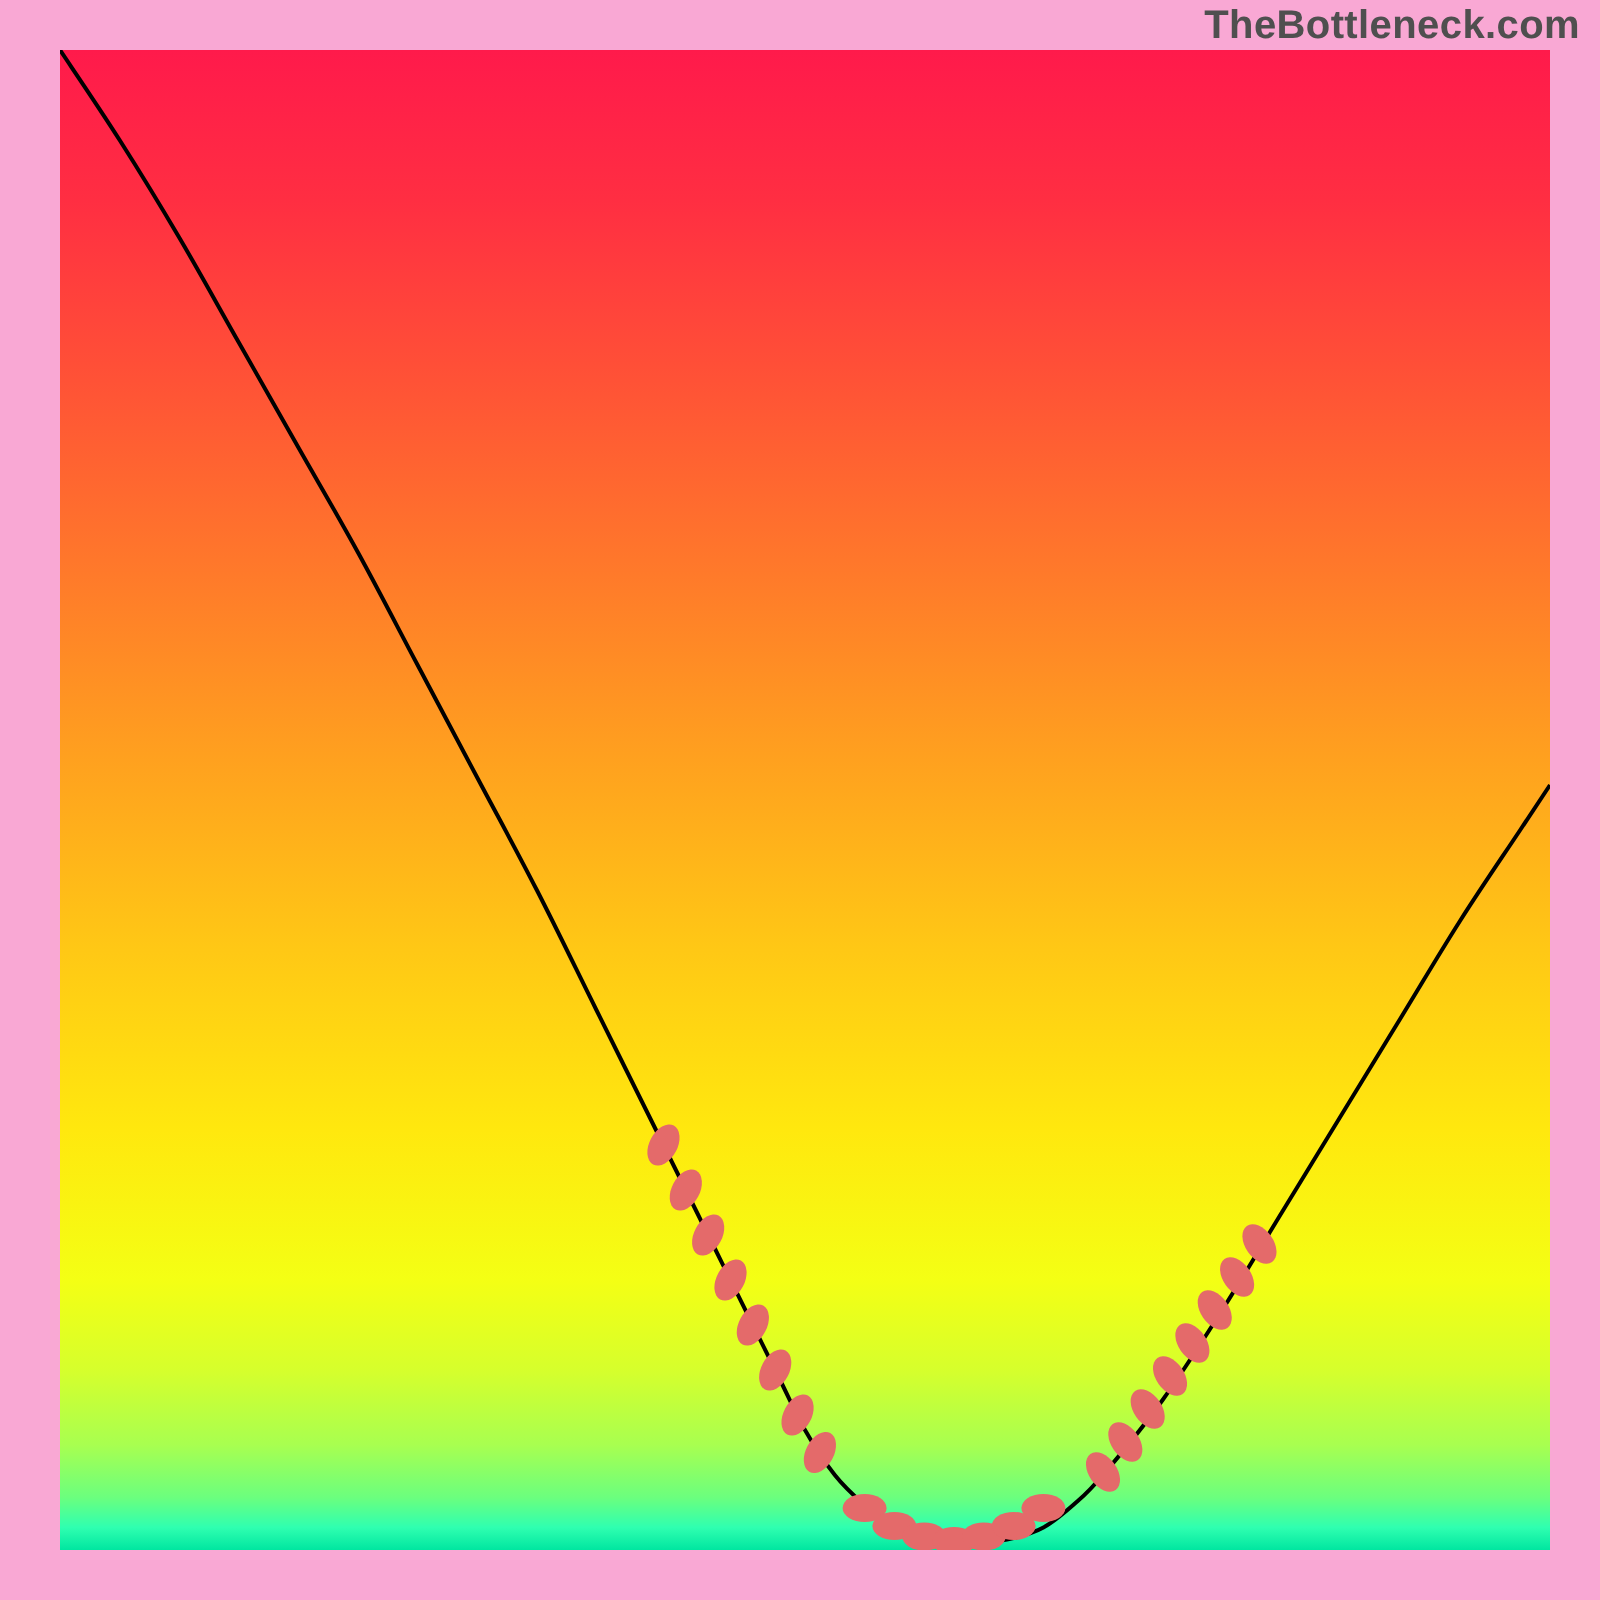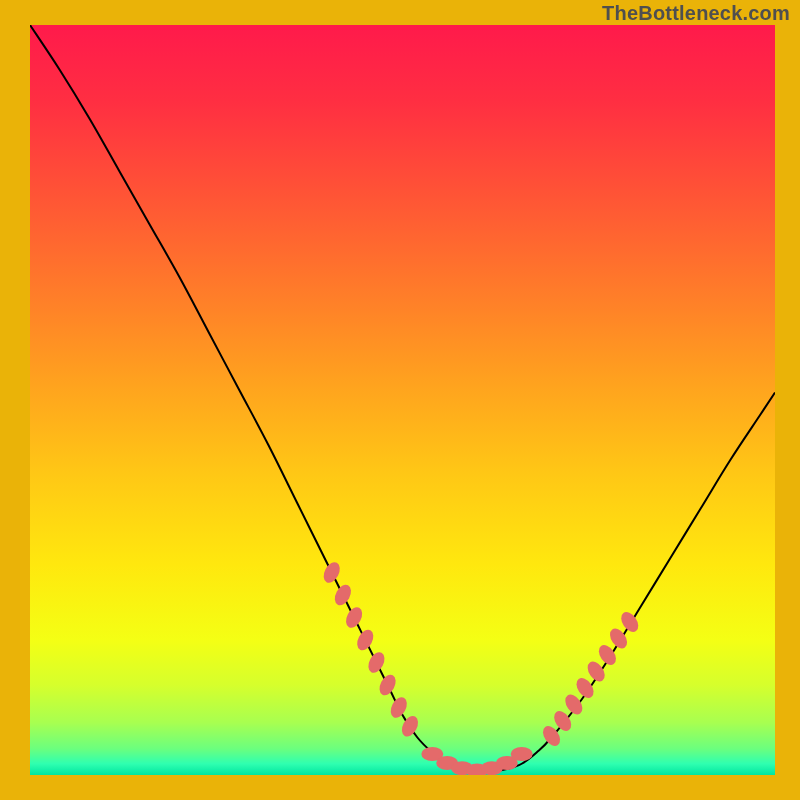--- a/index.html
+++ b/index.html
@@ -10,21 +10,21 @@
     background: #000;
     overflow: hidden;
     font-family: Arial, Helvetica, sans-serif;
   }
   .frame {
     position: absolute;
     left: 0;
     top: 0;
     width: 800px;
     height: 800px;
-    background: #eab308;
+    background: #f9a8d4;
     text-align: right;
   }
   .plot {
     position: absolute;
     left: 30px;
     top: 25px;
     width: 745px;
     height: 750px;
     overflow: hidden;
   }

